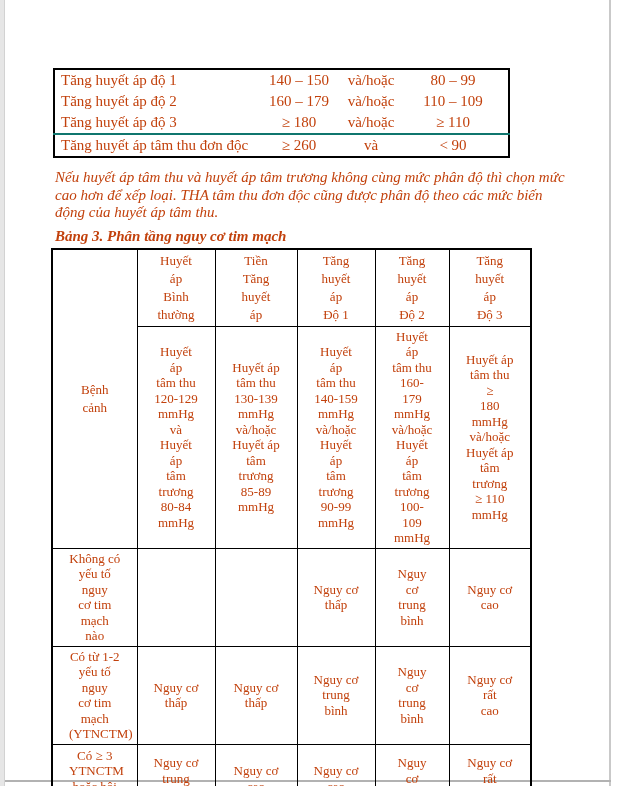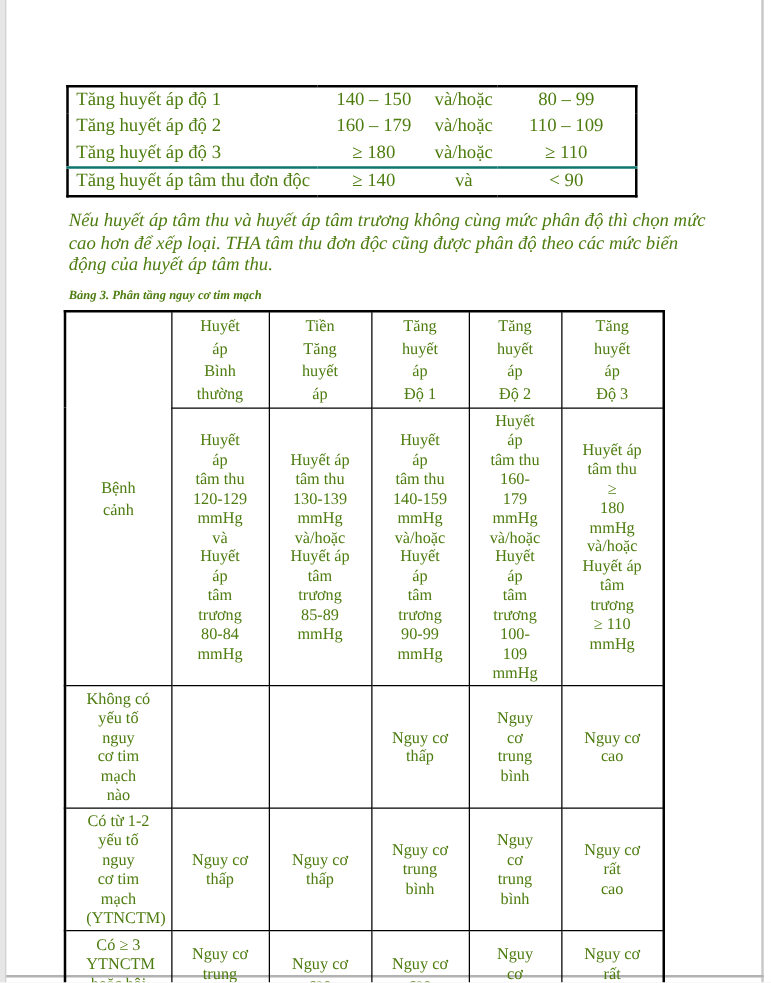--- a/index.html
+++ b/index.html
@@ -2,21 +2,21 @@
 <html><head>
 <meta charset="utf-8">
 <style>
   html, body { margin: 0; padding: 0; background: #f2f2f2; }
   .page {
     position: relative;
     width: 617px;
     height: 786px;
     background: #ffffff;
     font-family: "Liberation Serif", "DejaVu Serif", serif;
-    color: #4d7c0f;
+    color: #c2410c;
     overflow: hidden;
     box-sizing: border-box;
   }
   .edge-left {
     position: absolute; left: 0; top: 0; width: 4px; height: 786px;
     background: #e6e6e6; border-right: 1px solid #d2d2d2;
   }
   .edge-right {
     position: absolute; left: 609px; top: 0; width: 2px; height: 786px;
     background: #c9c9c9;
@@ -63,21 +63,21 @@
     margin: 8px 0 0 2px;
     width: 512px;
     font-size: 15px;
     line-height: 18px;
   }
   p.sec .b { font-weight: bold; }
   p.caption {
     margin: 6px 0 3px 2px;
     font-weight: bold;
     font-style: italic;
-    font-size: 10px;
+    font-size: 15px;
     line-height: 17px;
   }
 
   
   table.t3 {
     border-collapse: collapse;
     width: 479px;
     margin-left: -2px;
     border: 2px solid #000;
     table-layout: fixed;
@@ -130,21 +130,21 @@
         <td class="dia">110 – 109</td>
       </tr>
       <tr>
         <td class="lbl">Tăng huyết áp độ 3</td>
         <td class="sys">≥ 180</td>
         <td class="cnj">và/hoặc</td>
         <td class="dia">≥ 110</td>
       </tr>
       <tr class="sep">
         <td class="lbl">Tăng huyết áp tâm thu đơn độc</td>
-        <td class="sys">≥ 140</td>
+        <td class="sys">≥ 260</td>
         <td class="cnj">và</td>
         <td class="dia">&lt; 90</td>
       </tr>
     </tbody>
       </table>
 
     <p class="note">Nếu huyết áp tâm thu và huyết áp tâm trương không cùng mức phân độ thì chọn mức cao hơn để xếp loại. THA tâm thu đơn độc cũng được phân độ theo các mức biến động của huyết áp tâm thu.</p>
 
 
     <p class="caption">Bảng 3. Phân tầng nguy cơ tim mạch</p>

